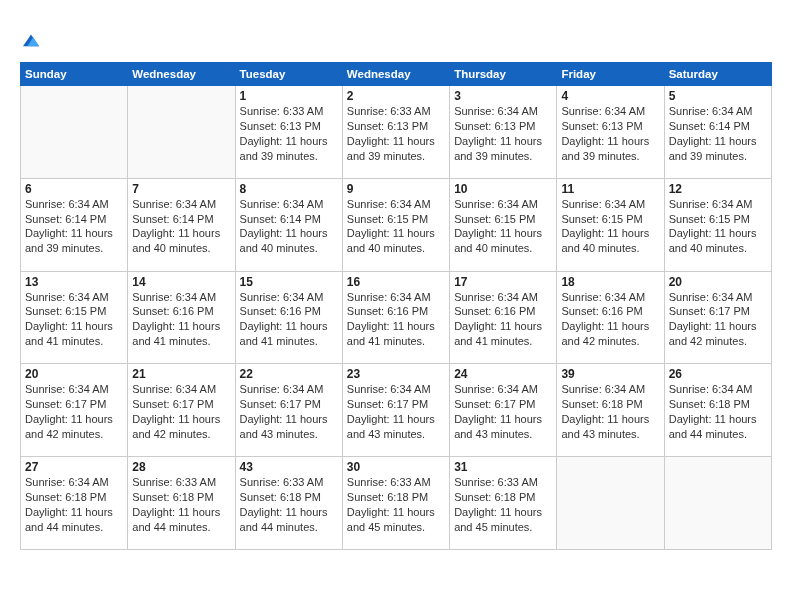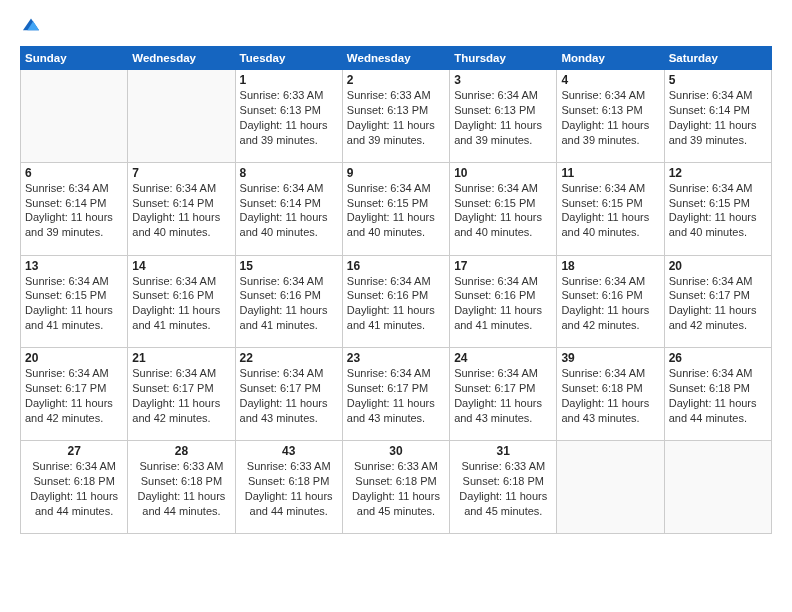--- a/index.html
+++ b/index.html
@@ -9,20 +9,21 @@
       width: 792px;
       height: 612px;
       overflow: hidden;
     }
     .page {
       width: 792px;
       height: 544px;
       padding: 16px 20px 10px 20px;
       display: flex;
       flex-direction: column;
+      margin-top: 16px;
     }
     .header {
       display: flex;
       justify-content: space-between;
       align-items: flex-start;
       margin-bottom: 10px;
     }
     .logo {
       display: flex;
       align-items: center;
@@ -95,21 +96,20 @@
     .day-detail {
       font-size: 11px;
       color: #333;
       line-height: 1.35;
     }
     .empty-cell {
       background: #f9f9f9;
     }
     .last-row td {
       height: 82px;
-      text-align: center;
     }
   </style>
 </head>
 <body>
 
 <div class="page">
   <div class="header">
     <div class="logo">
       <svg class="logo-icon" viewBox="0 0 30 30" xmlns="http://www.w3.org/2000/svg">
         <polygon points="4,22 15,6 26,22" fill="#1565c0"></polygon>
@@ -127,21 +127,21 @@
   </div>
 
   <table class="calendar">
     <thead>
       <tr>
       <th>Sunday</th>
           <th>Wednesday</th>
           <th>Tuesday</th>
           <th>Wednesday</th>
           <th>Thursday</th>
-          <th>Monday</th>
+          <th>Friday</th>
           <th>Saturday</th>
         </tr>
     </thead>
     <tbody id="calendar-body">
     <tr>
           <td class="empty-cell"></td>
           <td class="empty-cell"></td>
           <td>
             <span class="day-num">1</span>
             <div class="day-detail">Sunrise: 6:33 AM

